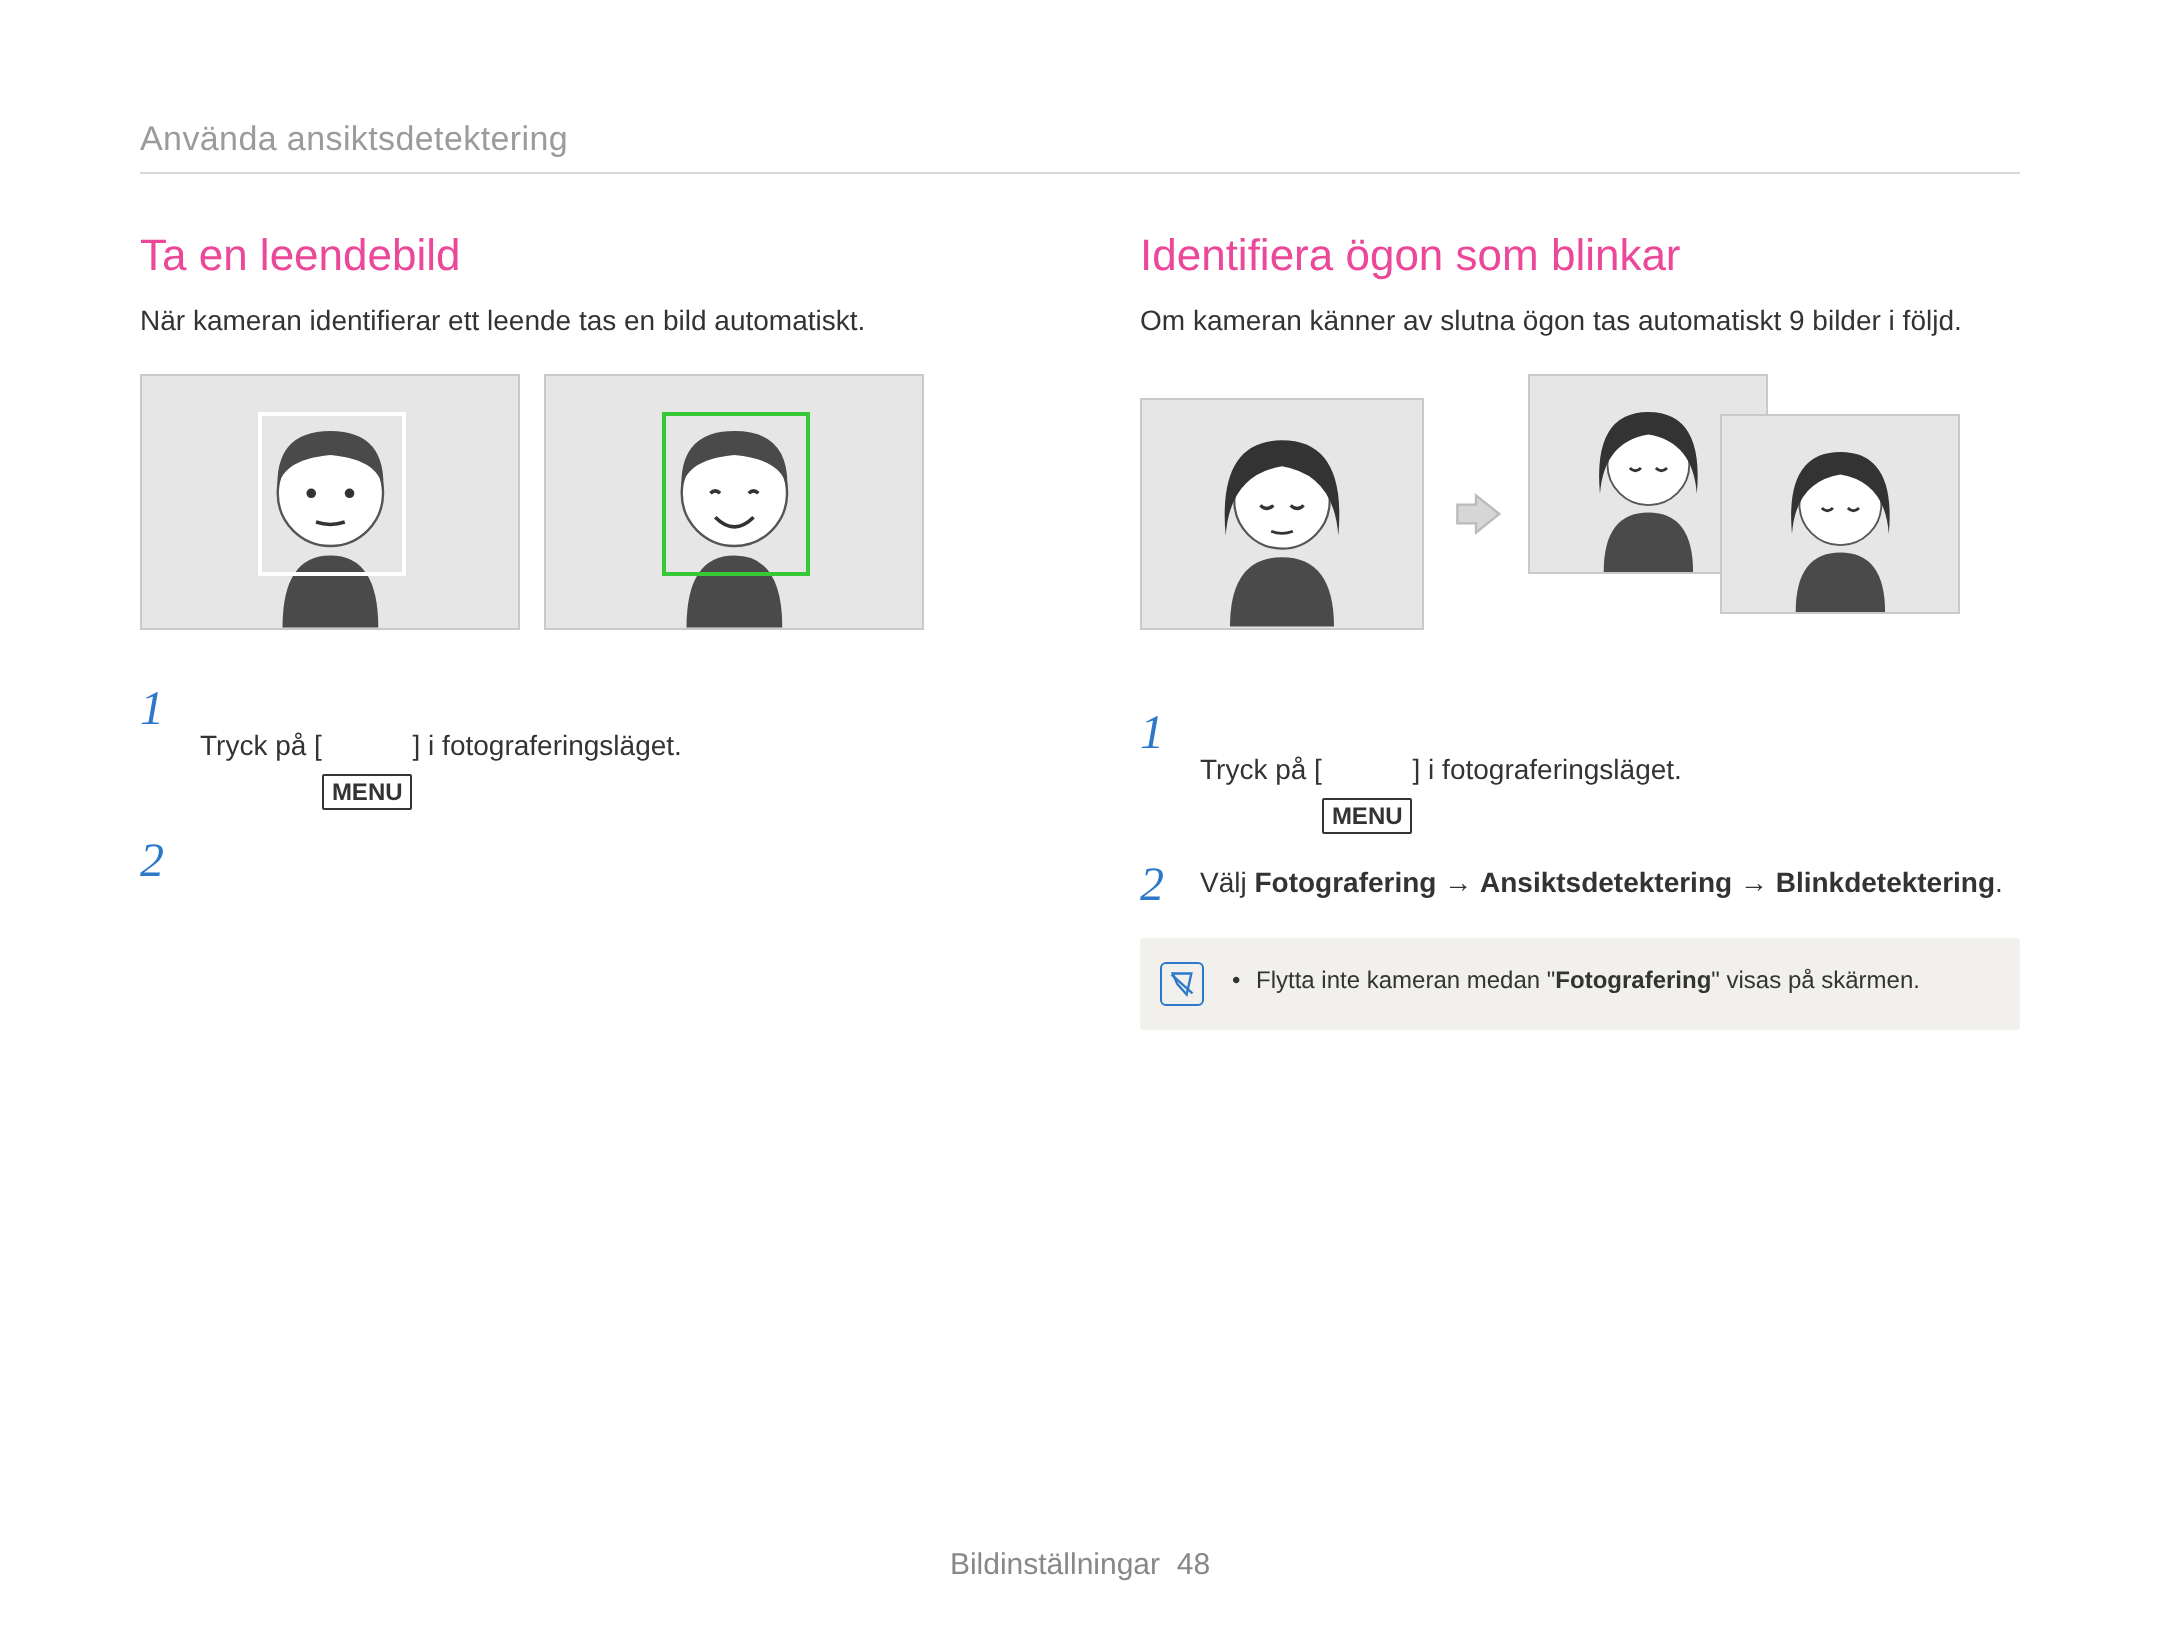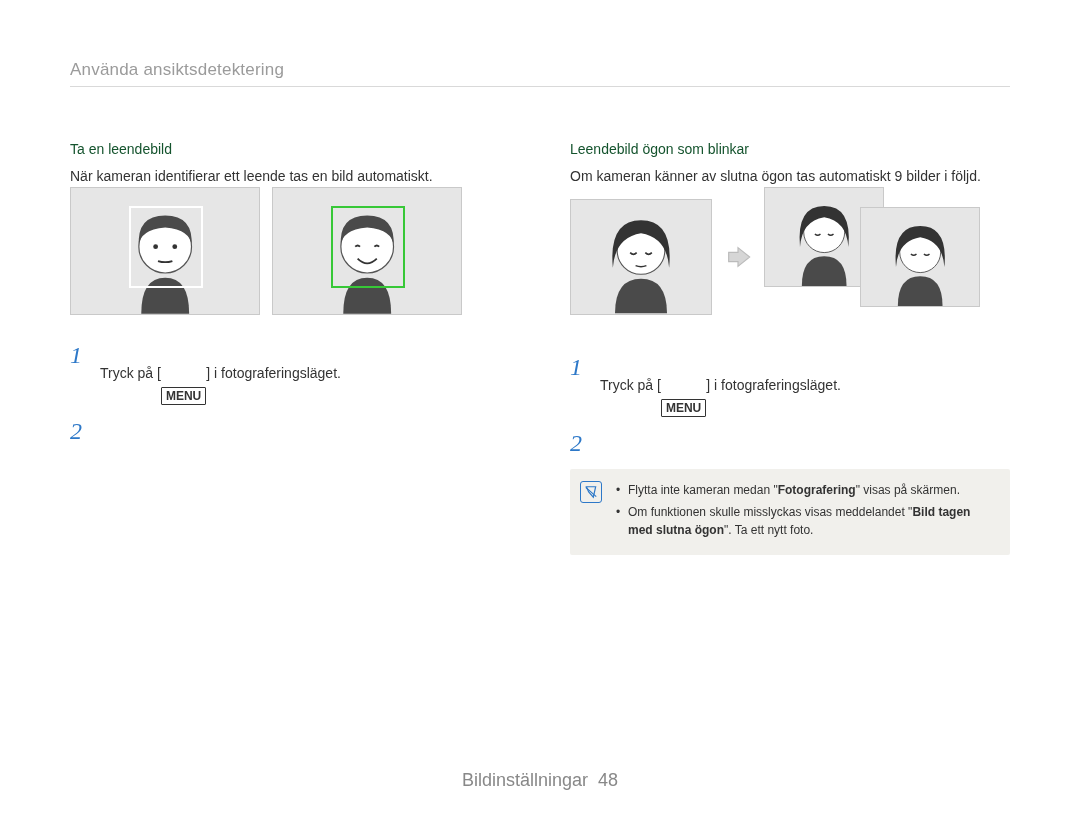--- a/index.html
+++ b/index.html
@@ -2,22 +2,22 @@
 <html><head>
 <meta charset="utf-8">
 <style>
   * { box-sizing: border-box; margin: 0; padding: 0; }
   html, body { width: 1080px; height: 815px; font-family: Arial, Helvetica, sans-serif; background: #fff; color: #333; }
   .page { padding: 60px 70px 30px 70px; position: relative; height: 100%; }
   .breadcrumb { font-size: 17px; color: #9b9b9b; font-weight: 300; margin-bottom: 6px; letter-spacing: 0.2px; }
   .hr { border: none; border-top: 1px solid #d9d9d9; margin-bottom: 28px; }
   .columns { display: flex; gap: 60px; }
   .col { flex: 1; min-width: 0; }
-  .section-title { font-size: 14px; color: #14532d; font-weight: 400; margin-bottom: 10px; margin-top: 26px; }
-  .section-desc { font-size: 14px; line-height: 1.4; color: #333; }
+  .section-title { font-size: 22px; color: #ec4899; font-weight: 400; margin-bottom: 10px; }
+  .section-desc { font-size: 14px; line-height: 1.4; margin-bottom: 16px; color: #333; }
   .img-row { display: flex; align-items: center; gap: 12px; margin-bottom: 28px; }
   .thumb { background: #e6e6e6; border: 1px solid #c9c9c9; position: relative; display:flex; align-items:flex-end; justify-content:center; overflow:hidden; }
   .thumb.big { width: 190px; height: 128px; }
   .thumb.med { width: 142px; height: 116px; }
   .thumb.sm  { width: 120px; height: 100px; }
   .face-box { position:absolute; border: 2px solid #fff; }
   .face-box.green { border-color: #37c837; }
   .stack { position: relative; width: 230px; height: 140px; }
   .stack .thumb { position:absolute; }
   .stack .back { left: 0; top: 0; }
@@ -30,21 +30,21 @@
   .step-body { font-size: 14px; line-height: 1.5; }
   .menu-box { display:inline-block; border:1.4px solid #333; padding: 0 4px; font-weight:bold; font-size:12px; line-height:16px; vertical-align: middle; border-radius:1px;margin-top:44px; }
   .sub-bullets { list-style: none; margin-top: 6px; padding-left: 18px; font-size: 13px; }
   .sub-bullets li::before { content:"•"; margin-right:8px; }
   .note-box { background:#f1f0ec; padding: 12px 14px 12px 46px; position:relative; font-size:12px; line-height:1.5; margin-top:10px; border-radius:2px; }
   .note-icon { position:absolute; left:10px; top:12px; width:22px; height:22px; border:1.6px solid #2d78c8; border-radius:3px; display:flex; align-items:center; justify-content:center; color:#2d78c8; }
   .note-icon svg { width:14px; height:14px; }
   .note-box ul { list-style:none; }
   .note-box li { position:relative; padding-left:12px; margin-bottom:4px; }
   .note-box li::before { content:"•"; position:absolute; left:0; }
-  .footer { position:absolute; bottom:24px; left:0; right:0; text-align:center; font-size:18px; color:#888; }
+  .footer { position:absolute; bottom:24px; left:0; right:0; text-align:center; font-size:15px; color:#888; }
   .person-svg { width: 80%; height: 95%; }
   strong.bld { font-weight: bold; }
 </style>
 </head>
 <body>
 
 <div class="page">
   <div class="breadcrumb">Använda ansiktsdetektering</div>
   <hr class="hr">
 
@@ -86,21 +86,21 @@
             <span>Tryck på [</span><span class="menu-box">MENU</span><span>] i fotograferingsläget.</span>
           </span>
         </li>
         <li>
           <span class="step-num">2</span>
         </li>
       </ol>
     </div>
 
     <div class="col">
-      <h2 class="section-title">Leendebild ögon som blinkar</h2>
+      <h2 class="section-title">Identifiera ögon som blinkar</h2>
       <p class="section-desc">Om kameran känner av slutna ögon tas automatiskt 9 bilder i följd.</p>
 
       <div class="img-row">
         <div class="thumb med">
           <svg class="person-svg" viewBox="0 0 100 100">
             <path d="M26 100 Q26 68 50 68 Q74 68 74 100 Z" fill="#4a4a4a"></path>
             <circle cx="50" cy="42" r="22" fill="#fff" stroke="#555" stroke-width="1"></circle>
             <path d="M24 58 Q20 14 50 14 Q80 14 76 58 Q74 30 50 26 Q26 30 24 58 Z" fill="#333"></path>
             <path d="M40 44 Q43 47 46 44" stroke="#333" stroke-width="1.5" fill="none"></path>
             <path d="M54 44 Q57 47 60 44" stroke="#333" stroke-width="1.5" fill="none"></path>
@@ -136,37 +136,37 @@
 
       <ol class="steps">
         <li>
           <span class="step-num">1</span>
           <span class="step-body">
             <span>Tryck på [</span><span class="menu-box">MENU</span><span>] i fotograferingsläget.</span>
           </span>
         </li>
         <li>
           <span class="step-num">2</span>
+          <span class="step-body">
+            <span>Välj </span><strong class="bld">Fotografering</strong><span> → </span><strong class="bld">Ansiktsdetektering</strong><span> → </span><strong class="bld">Blinkdetektering</strong><span>.</span>
+          </span>
         </li>
       </ol>
 
       <div class="note-box">
         <span class="note-icon">
           <svg viewBox="0 0 24 24">
               <path d="M4 3 H20 L16 21 L8 12 Z" fill="none" stroke="#2d78c8" stroke-width="2"></path>
               <path d="M3 4 L21 20" stroke="#2d78c8" stroke-width="2"></path>
             </svg>
         </span>
         <ul>
           <li>
             <span>Flytta inte kameran medan "</span><strong class="bld">Fotografering</strong><span>" visas på skärmen.</span>
           </li>
-          <li>
-            <span>Om funktionen skulle misslyckas visas meddelandet "</span><strong class="bld">Bild tagen med slutna ögon</strong><span>". Ta ett nytt foto.</span>
-          </li>
         </ul>
       </div>
     </div>
   </div>
 
   <div class="footer">
     <span>Bildinställningar</span>&nbsp;&nbsp;<span>48</span>
   </div>
 </div>
 

